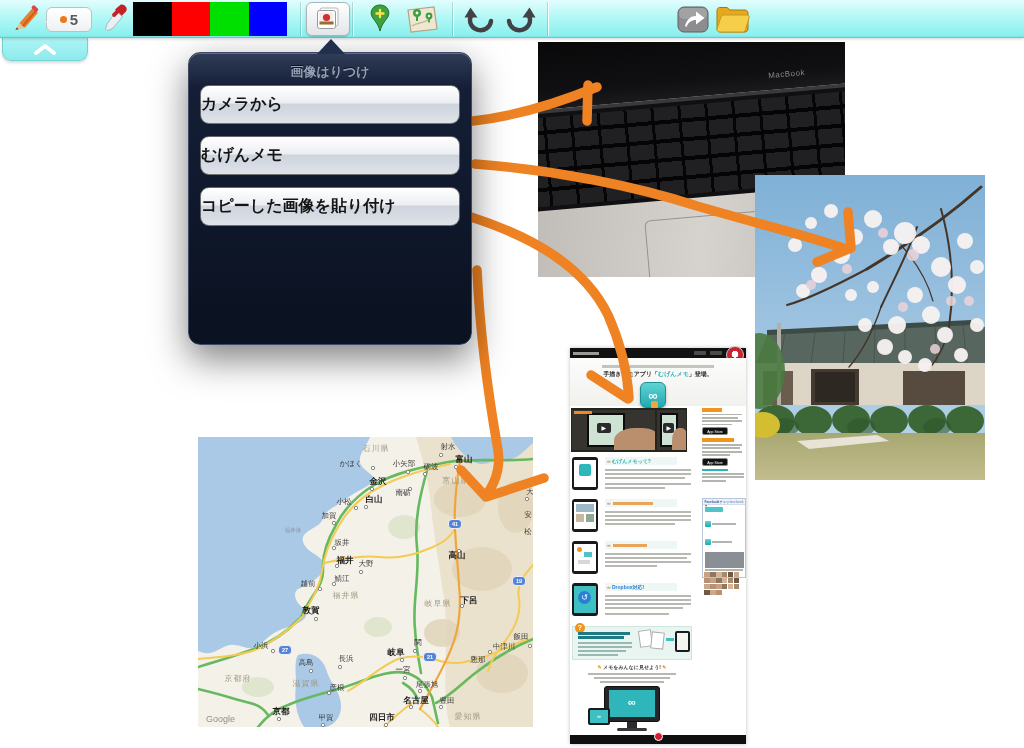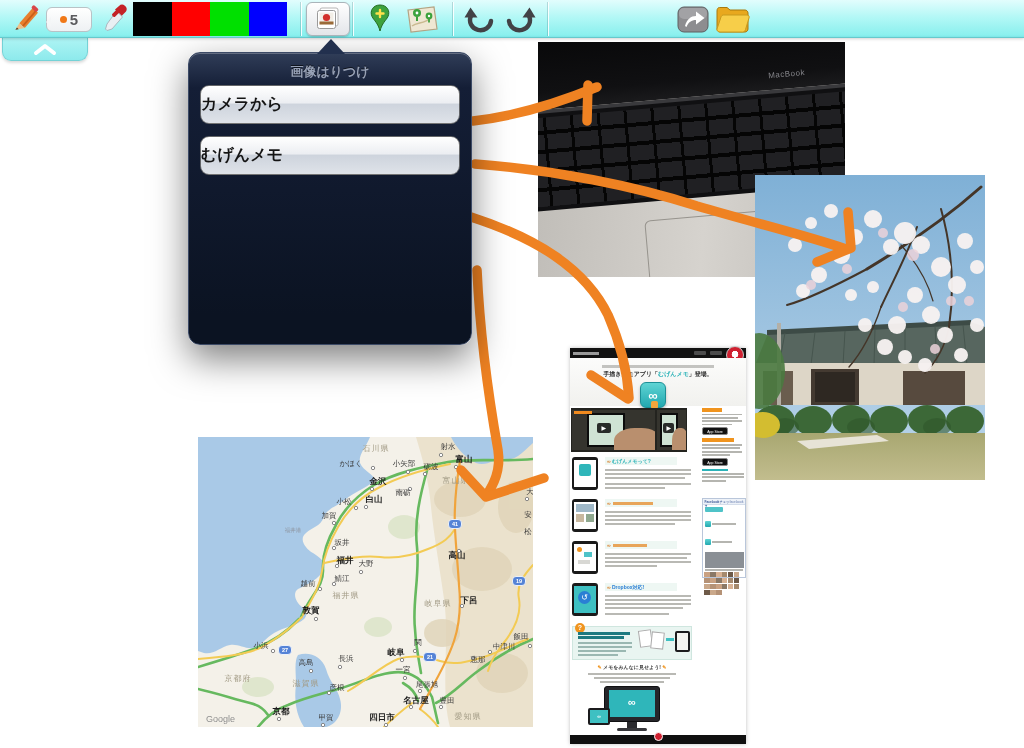--- a/index.html
+++ b/index.html
@@ -594,20 +594,21 @@
       <path d="M461,470 L486,497 L544,478"></path>
     </g>
   </svg>
 
   <div class="popover">
     <div class="popover-arrow"></div>
     <div class="popover-title">画像はりつけ</div>
     <div>
         <div class="pop-btn">カメラから</div>
         <div class="pop-btn">むげんメモ</div>
+        <div class="pop-btn">コピーした画像を貼り付け</div>
       </div>
   </div>
 
   <div class="toolbar">
     <div class="tb-item" style="left:10px; top:3px;">
       <svg width="30" height="32" viewBox="0 0 30 32">
         <g transform="rotate(8 15 16)">
           <path d="M10,21 L21,4 L27,8 L16,25 Z" fill="#e87f2e"></path>
           <path d="M13,22.8 L24,5.8 L25.5,6.8 L14.5,23.8 Z" fill="#c95f1a"></path>
           <path d="M10,21 L16,25 L7,28 Z" fill="#edc089"></path>

